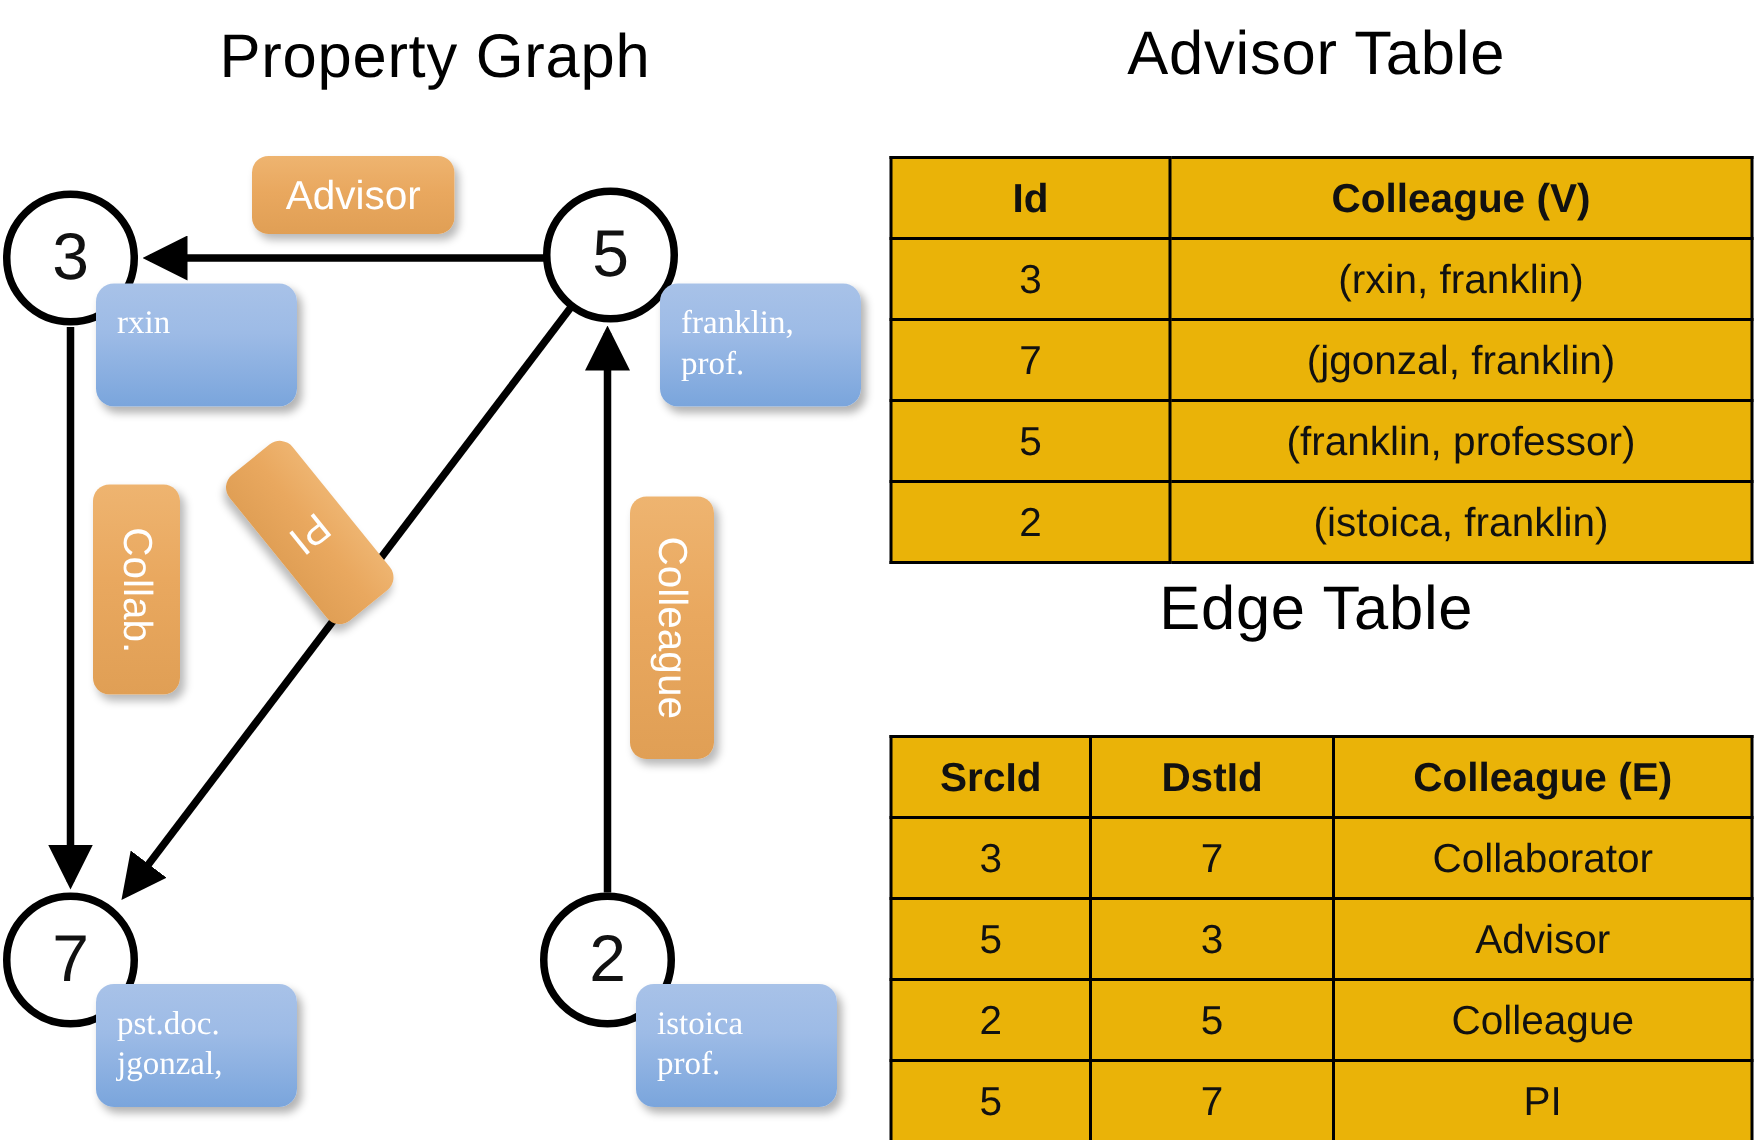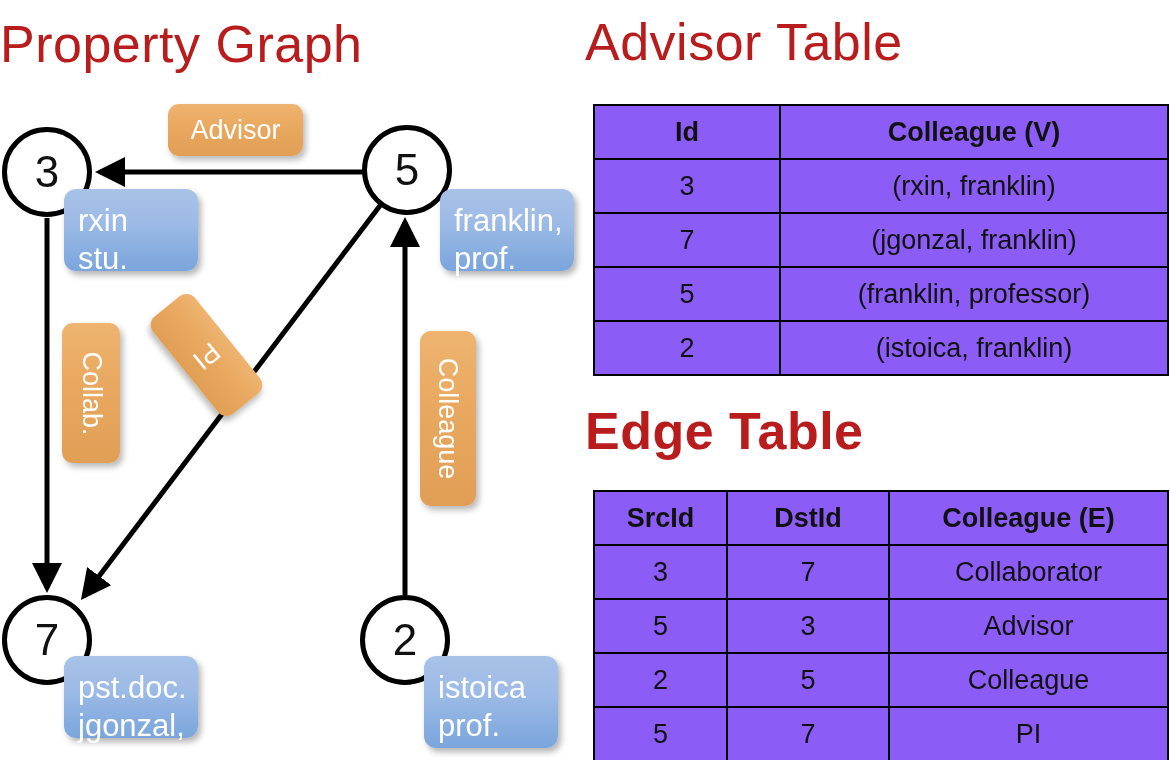--- a/index.html
+++ b/index.html
@@ -14,28 +14,29 @@
     overflow: hidden;
     font-family: "Liberation Sans", sans-serif;
     color: #000;
   }
 
   
   .title {
     position: absolute;
     font-family: "Liberation Sans", sans-serif;
     font-weight: 300;
-    font-size: 52px;
+    font-size: 41px;
     letter-spacing: 0.5px;
-    color: #b91c1c;
+    color: #000000;
     white-space: nowrap;
+    text-align: center;
   }
   #title-property-graph { left: 0; top: 14px; width: 580px; }
   #title-vertex-table   { left: 585px; top: 12px; width: 585px; }
-  #title-edge-table     { left: 585px; top: 401px; width: 585px; font-weight: bold; }
+  #title-edge-table     { left: 585px; top: 382px; width: 585px; }
 
   
   #graph-panel {
     position: absolute;
     left: 0; top: 0;
     width: 580px; height: 760px;
   }
   #graph-edges {
     position: absolute;
     left: 0; top: 0;
@@ -63,33 +64,33 @@
   #node-7 { left: 2px;   top: 595px; }
   #node-2 { left: 360px; top: 595px; }
 
   
   .prop-box {
     position: absolute;
     border-radius: 12px;
     background: linear-gradient(to bottom, #a8c2e8 0%, #9dbbe6 40%, #7aa5dc 100%);
     box-shadow: 3px 4px 6px rgba(0,0,0,0.30);
     color: #ffffff;
-    font-family: Liberation Sans, sans-serif;
+    font-family: Liberation Serif, serif;
     font-weight: 400;
-    font-size: 31px;
+    font-size: 22px;
     line-height: 1.22;
     padding: 13px 16px 0 14px;
     box-sizing: border-box;
     z-index: 5;
   }
   .prop-box span { display: block; }
   #prop-rxin     { left: 64px;  top: 189px; width: 134px; height: 82px; }
   #prop-franklin { left: 440px; top: 189px; width: 134px; height: 82px; }
   #prop-jgonzal  { left: 64px;  top: 656px; width: 134px; height: 82px; }
-  #prop-istoica  { left: 424px; top: 656px; width: 134px; height: 92px; }
+  #prop-istoica  { left: 424px; top: 656px; width: 134px; height: 82px; }
 
   
   .edge-label {
     position: absolute;
     border-radius: 11px;
     background: linear-gradient(to bottom, #eeb470 0%, #e9a85f 45%, #e09f55 100%);
     box-shadow: 3px 4px 6px rgba(0,0,0,0.28);
     color: #ffffff;
     font-family: "Liberation Sans", sans-serif;
     font-weight: 400;
@@ -132,21 +133,21 @@
     table-layout: fixed;
   }
   table.data-table td, table.data-table th {
     border: 2px solid #000;
     text-align: center;
     font-weight: 400;
     font-size: 27px;
     color: #111;
     padding: 0;
     height: 52px;
-    background: #8b5cf6;
+    background: #eab308;
   }
   table.data-table th {
     font-weight: 700;
     font-size: 27px;
   }
   td.blue, th.blue { background: #d4dff1; }
   td.orange, th.orange { background: #f8dfc3; }
 
   #vertex-table { left: 593px; top: 104px; width: 574px; }
   #vertex-table col.c-id   { width: 186px; }
@@ -182,21 +183,20 @@
     <line x1="405" y1="595" x2="405" y2="222" stroke="#000" stroke-width="5" marker-end="url(#arrowhead)"></line>
   </svg>
 
   <div class="node" id="node-3">3</div>
   <div class="node" id="node-5">5</div>
   <div class="node" id="node-7">7</div>
   <div class="node" id="node-2">2</div>
 
   <div class="prop-box" id="prop-rxin">
     <span>rxin</span>
-    <span>stu.</span>
   </div>
   <div class="prop-box" id="prop-franklin">
     <span>franklin,</span>
     <span>prof.</span>
   </div>
   <div class="prop-box" id="prop-jgonzal">
     <span>pst.doc.</span>
     <span>jgonzal,</span>
   </div>
   <div class="prop-box" id="prop-istoica">

